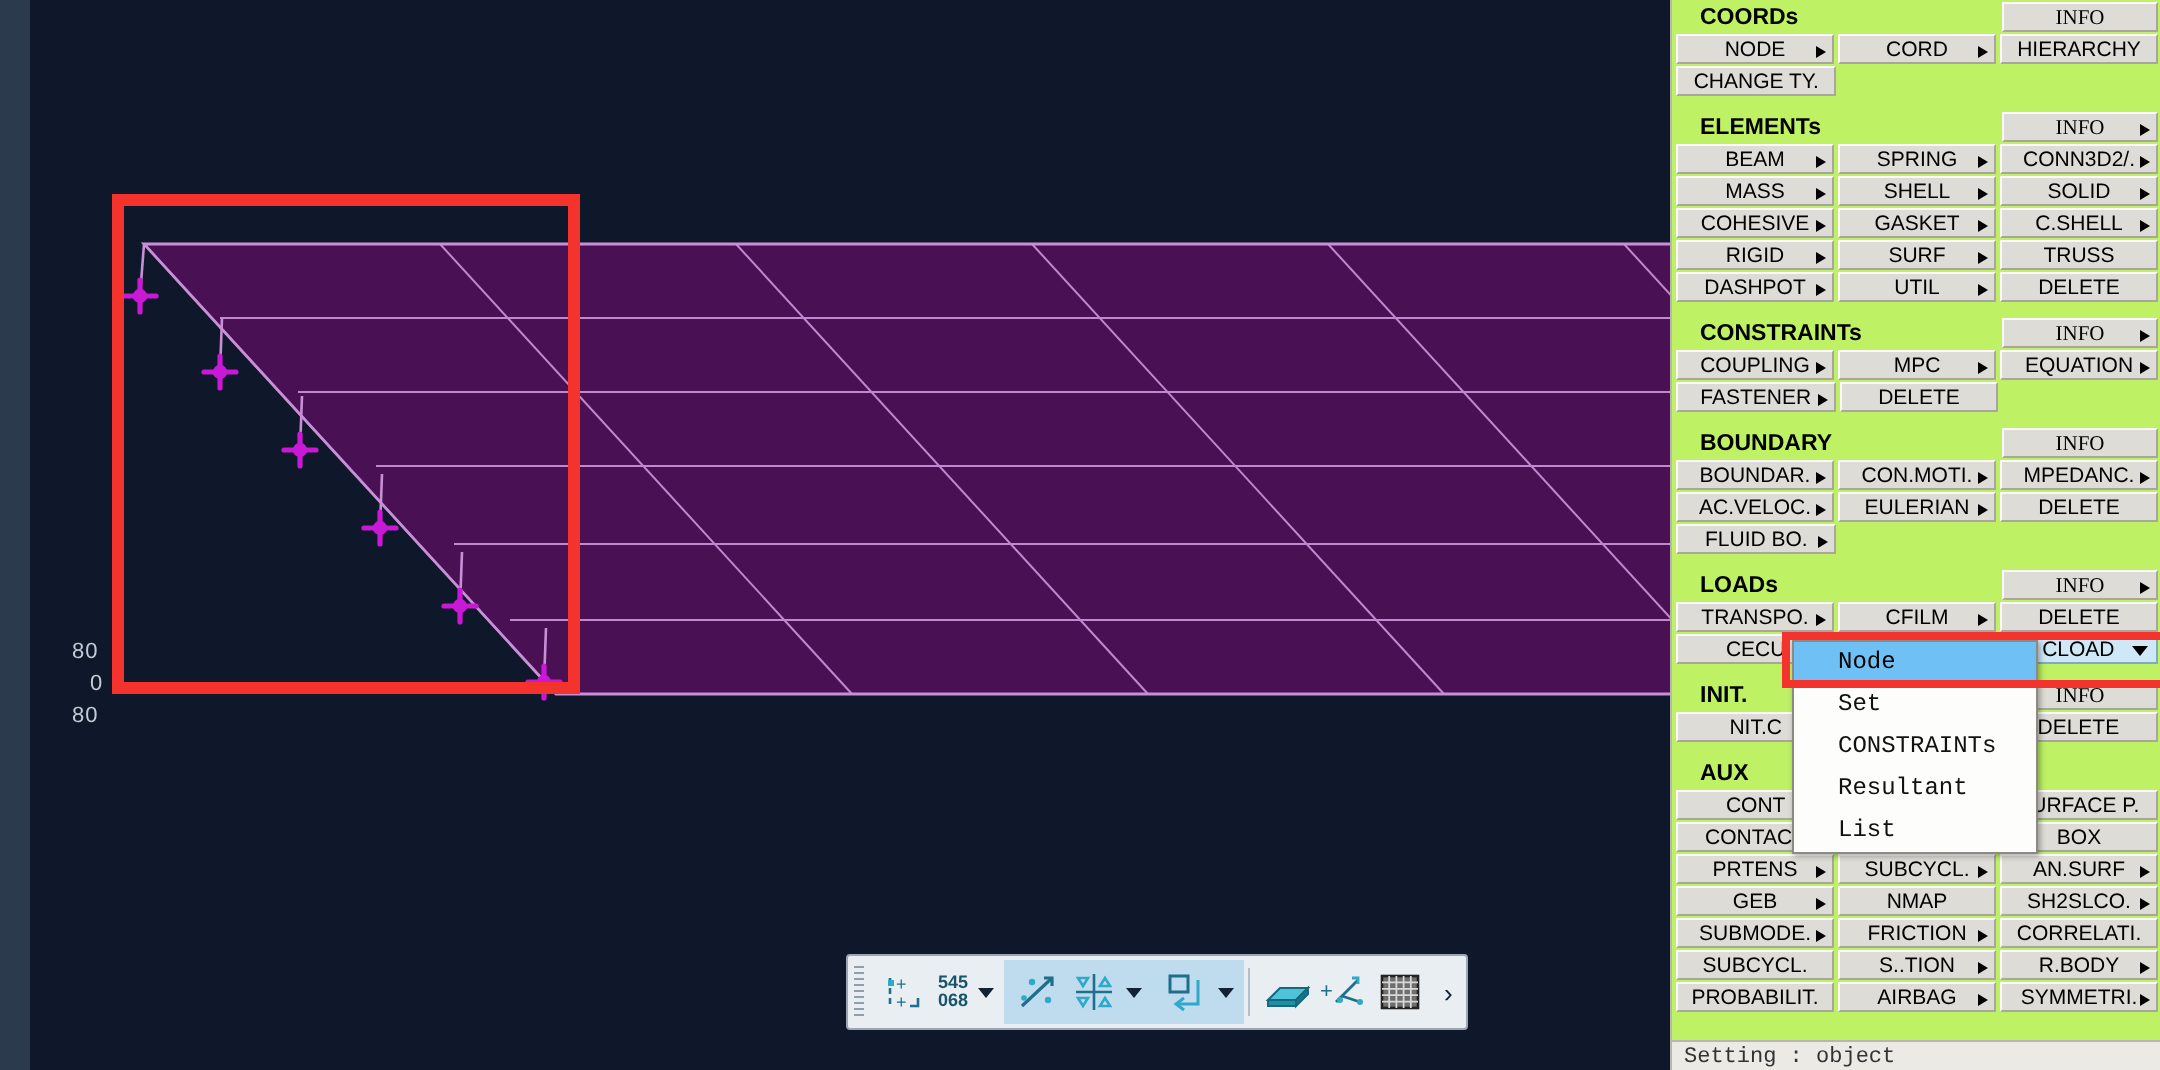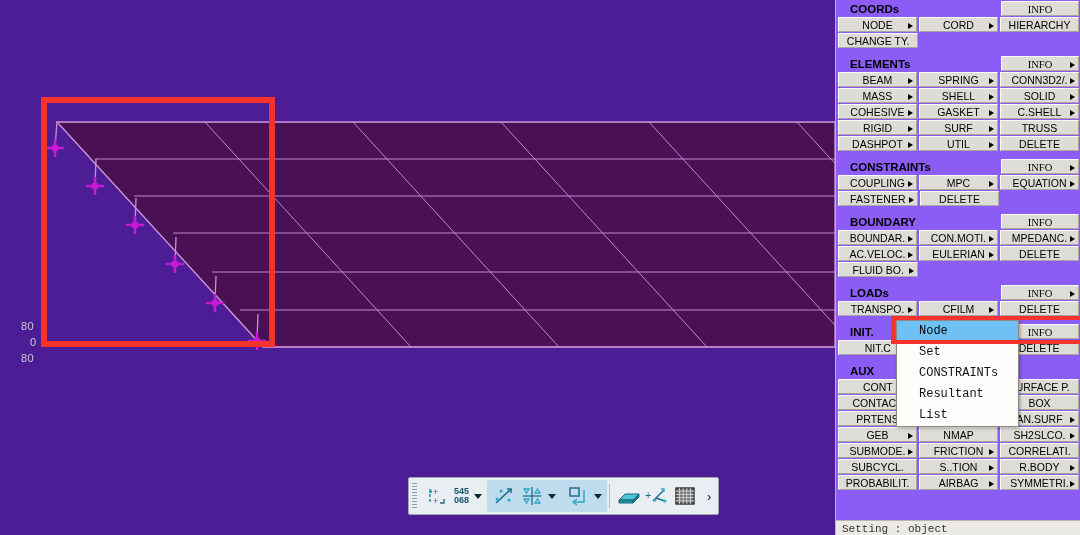--- a/index.html
+++ b/index.html
@@ -1,22 +1,22 @@
 <!DOCTYPE html>
 <html><head>
 <meta charset="utf-8">
 <style>
   html,body{margin:0;padding:0;background:#2b3a4d;}
   body{width:1080px;height:535px;overflow:hidden;
        font-family:"Liberation Sans",sans-serif;}
   #root{position:relative;width:1080px;height:535px;}
 
   
-  #viewport{position:absolute;left:0;top:0;width:835px;height:535px;
-            background:#4c1d95;overflow:hidden;}
+  #viewport{position:absolute;left:15px;top:0;width:835px;height:535px;
+            background:#0f172a;overflow:hidden;}
   #mesh-svg{position:absolute;left:0;top:0;}
 
   
   .axis-lab{position:absolute;color:#c3ccd6;font-size:11px;
             font-family:"Liberation Sans",sans-serif;letter-spacing:.5px;}
 
   
   #sel-rect{position:absolute;left:41px;top:97px;width:234px;height:250px;
             border:6px solid #f4342c;box-sizing:border-box;}
 
@@ -36,21 +36,21 @@
             justify-content:center;cursor:pointer;}
   .tb-caret::after{content:"";border-left:4px solid transparent;
           border-right:4px solid transparent;border-top:5px solid #123;}
   .tb-sep{width:1px;height:24px;background:#b3c0cb;margin:0 2px;}
   .tb-chev{font-size:13px;color:#123;padding:0 5px;cursor:pointer;}
   .grip{width:5px;height:26px;margin:0 3px 0 1px;
         background:repeating-linear-gradient(to bottom,#8fa0ad 0 1px,transparent 1px 3px);}
 
   
   #panel{position:absolute;left:835px;top:0;width:245px;height:535px;
-         background:#8b5cf6;border-left:1px solid #b9b6ae;
+         background:#bef264;border-left:1px solid #b9b6ae;
          font-family:"Liberation Sans",sans-serif;}
   .row{display:flex;gap:2px;padding:0 2px 1px 2px;}
   .cell{flex:1 1 0;min-width:0;height:15px;line-height:15px;
         background:#dedcd6;border:1px solid #a9a6a0;
         border-top-color:#fbfaf8;border-left-color:#fbfaf8;
         font-size:10.5px;color:#000;text-align:center;
         white-space:nowrap;overflow:hidden;position:relative;cursor:pointer;
         box-sizing:border-box;}
   .cell.blank{background:transparent;border:none;cursor:default;}
   .cell.arrow::after{content:"";position:absolute;right:3px;top:5px;
@@ -338,20 +338,25 @@
         <div class="gap"></div>
         <div class="sect-row">
           <div class="lbl">LOADs<span class="tri"></span></div>
           <div class="cell arrow">INFO</div>
         </div>
         <div class="row">
           <div class="cell arrow">TRANSPO.</div>
           <div class="cell arrow">CFILM</div>
           <div class="cell">DELETE</div>
         </div>
+        <div class="row">
+          <div class="cell">CECU</div>
+          <div class="cell blank"></div>
+          <div class="cell cload">CLOAD</div>
+        </div>
         <div class="gap"></div>
         <div class="sect-row">
           <div class="lbl">INIT.</div>
           <div class="cell">INFO</div>
         </div>
         <div class="row">
           <div class="cell">NIT.C</div>
           <div class="cell blank"></div>
           <div class="cell">DELETE</div>
         </div>

